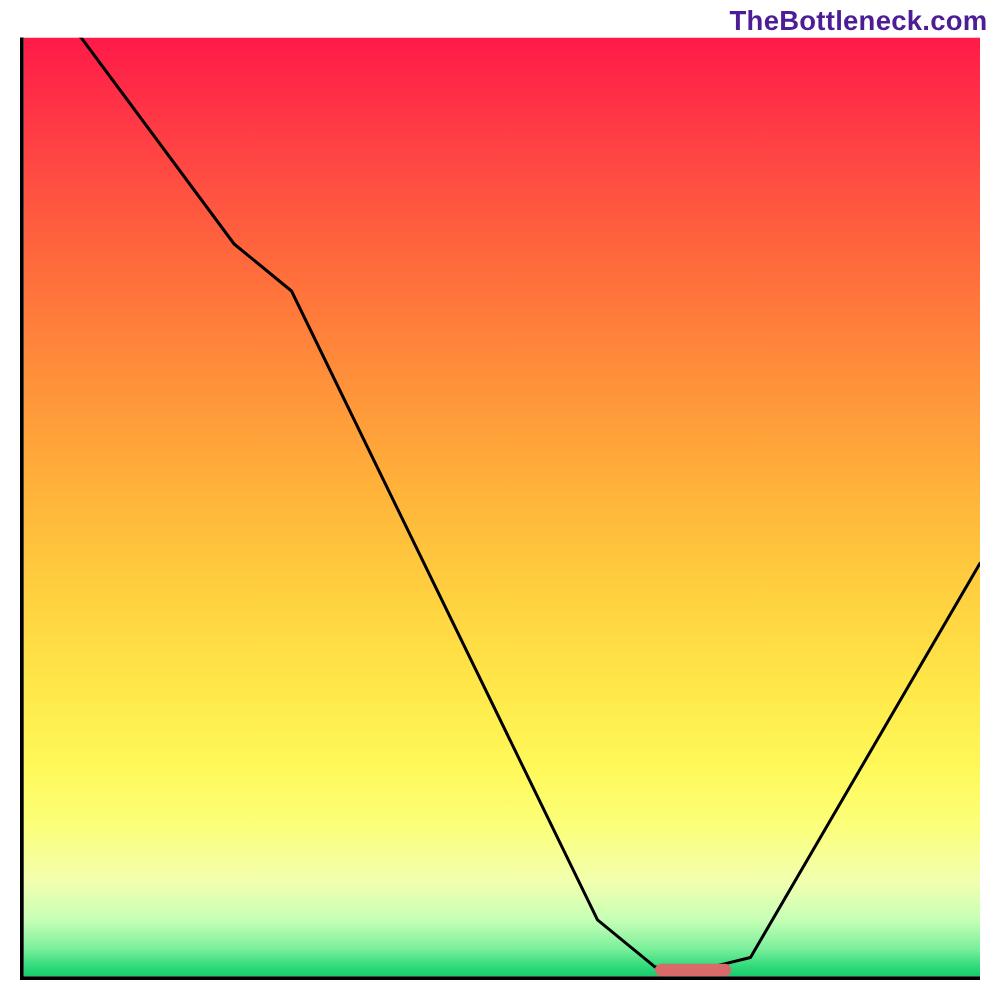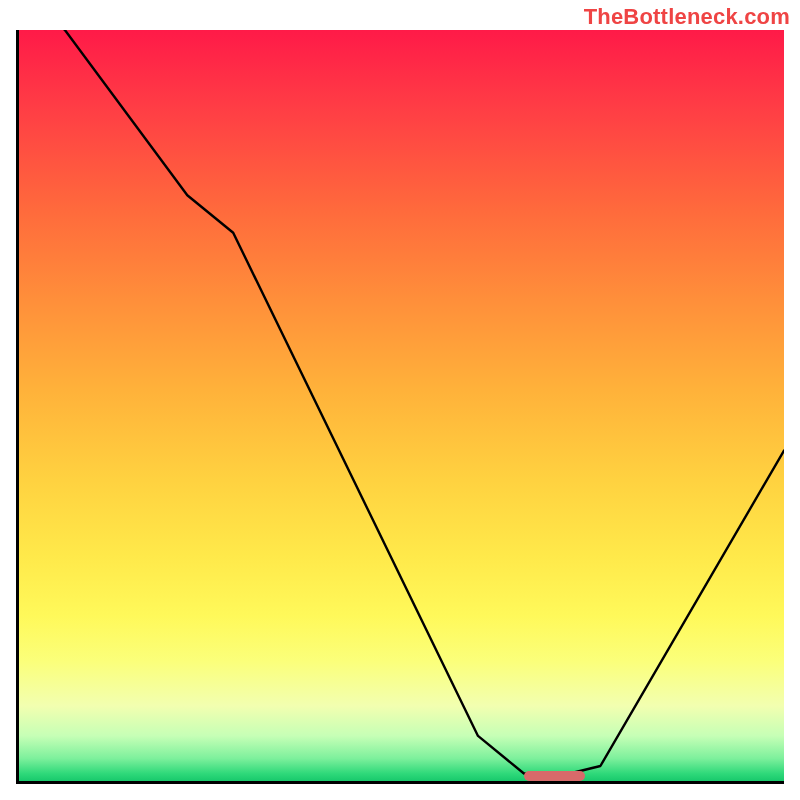--- a/index.html
+++ b/index.html
@@ -15,21 +15,21 @@
     position: relative;
     width: 800px;
     height: 800px;
   }
   .watermark {
     position: absolute;
     top: 4px;
     right: 10px;
     font-size: 22px;
     font-weight: 600;
-    color: #ef4444;
+    color: #4c1d95;
     letter-spacing: 0.2px;
     z-index: 3;
   }
   .plot-area {
     position: absolute;
     left: 16px;
     top: 30px;
     width: 768px;
     height: 754px;
     border-left: 3px solid #000;

